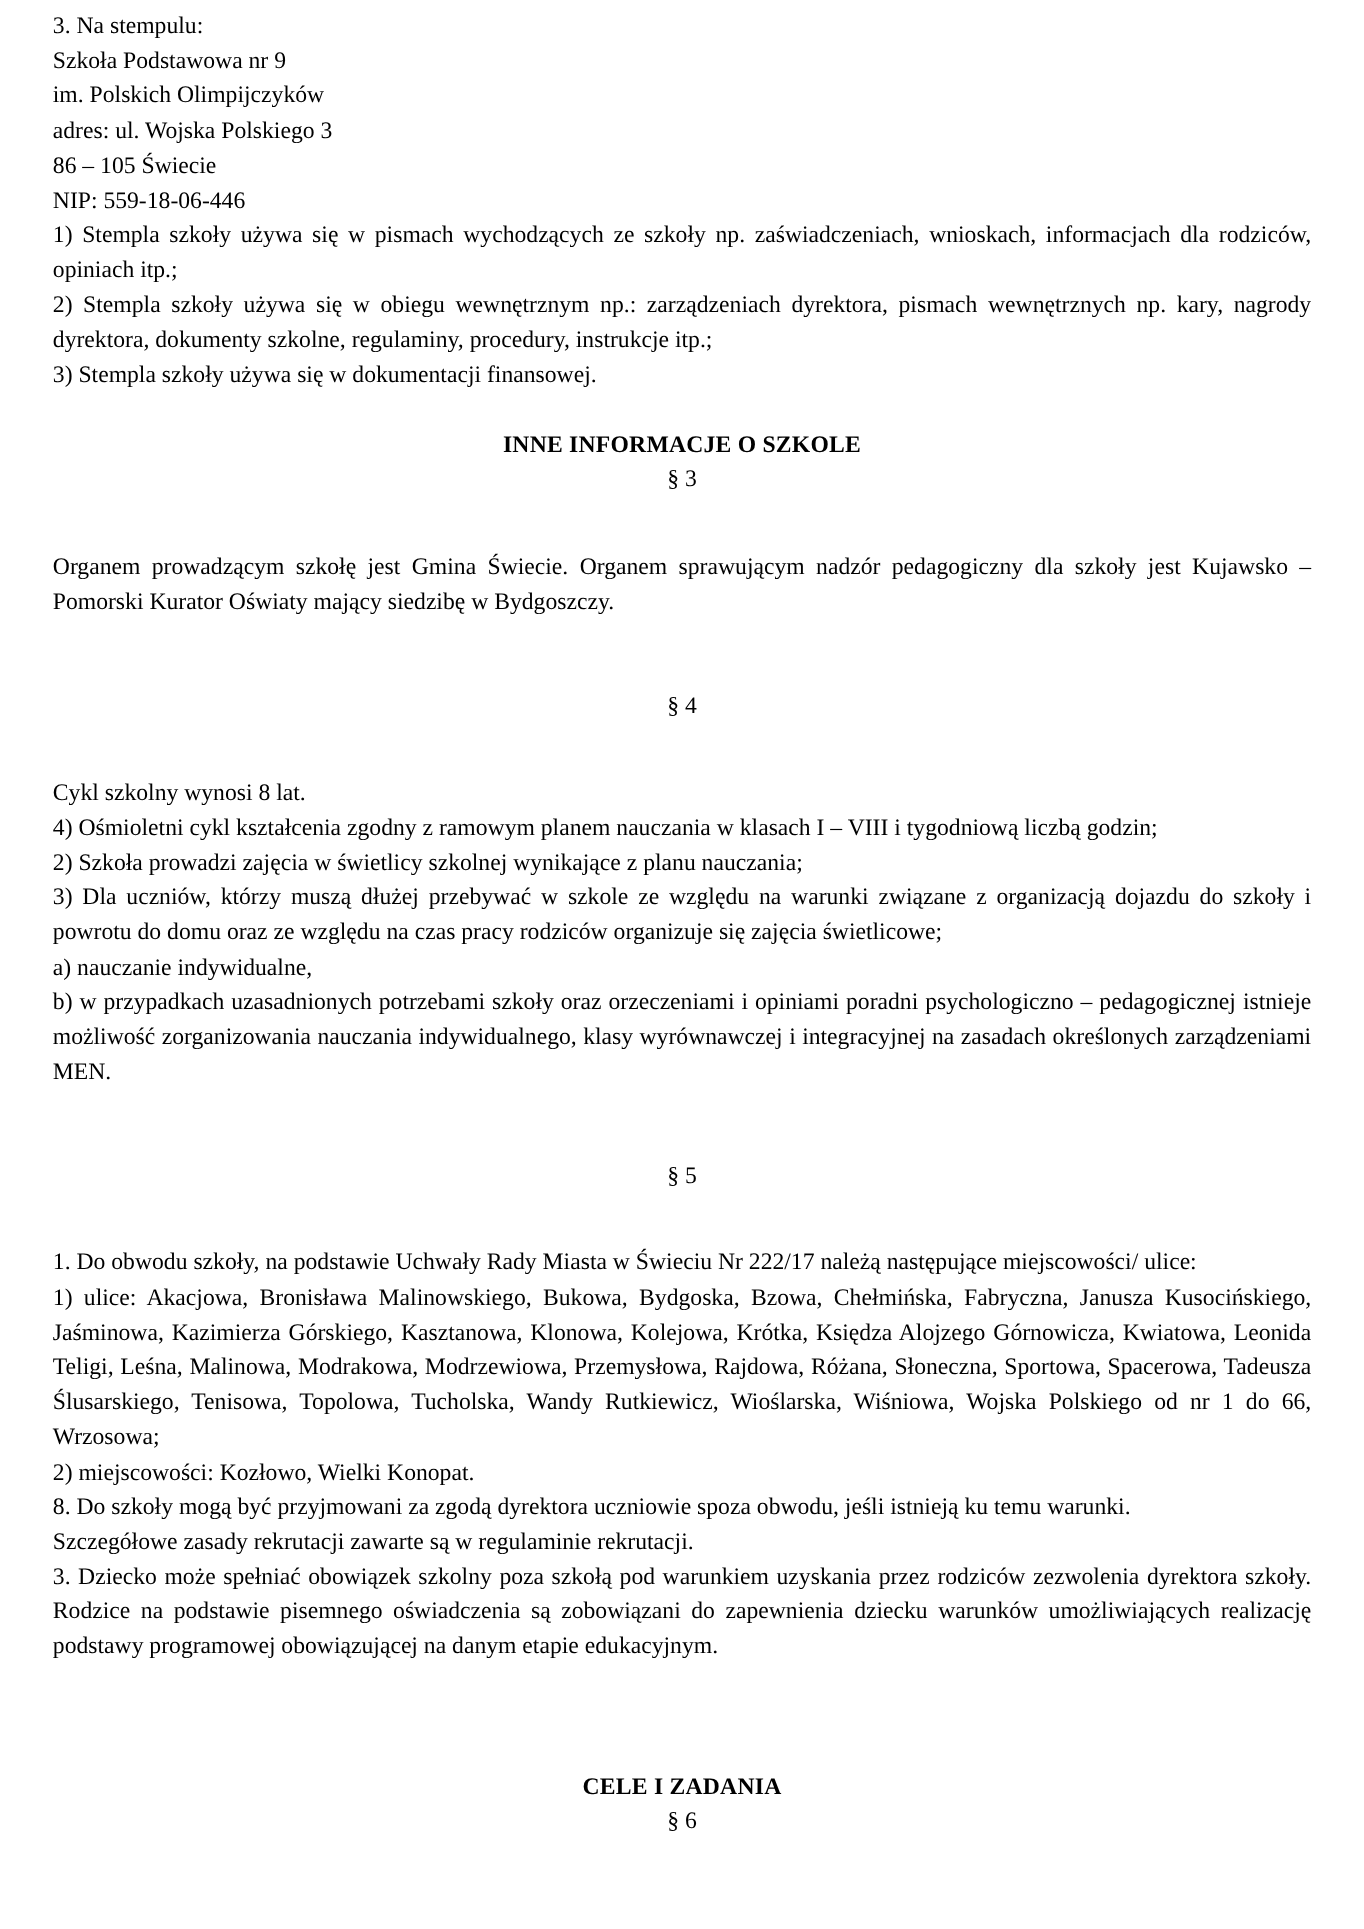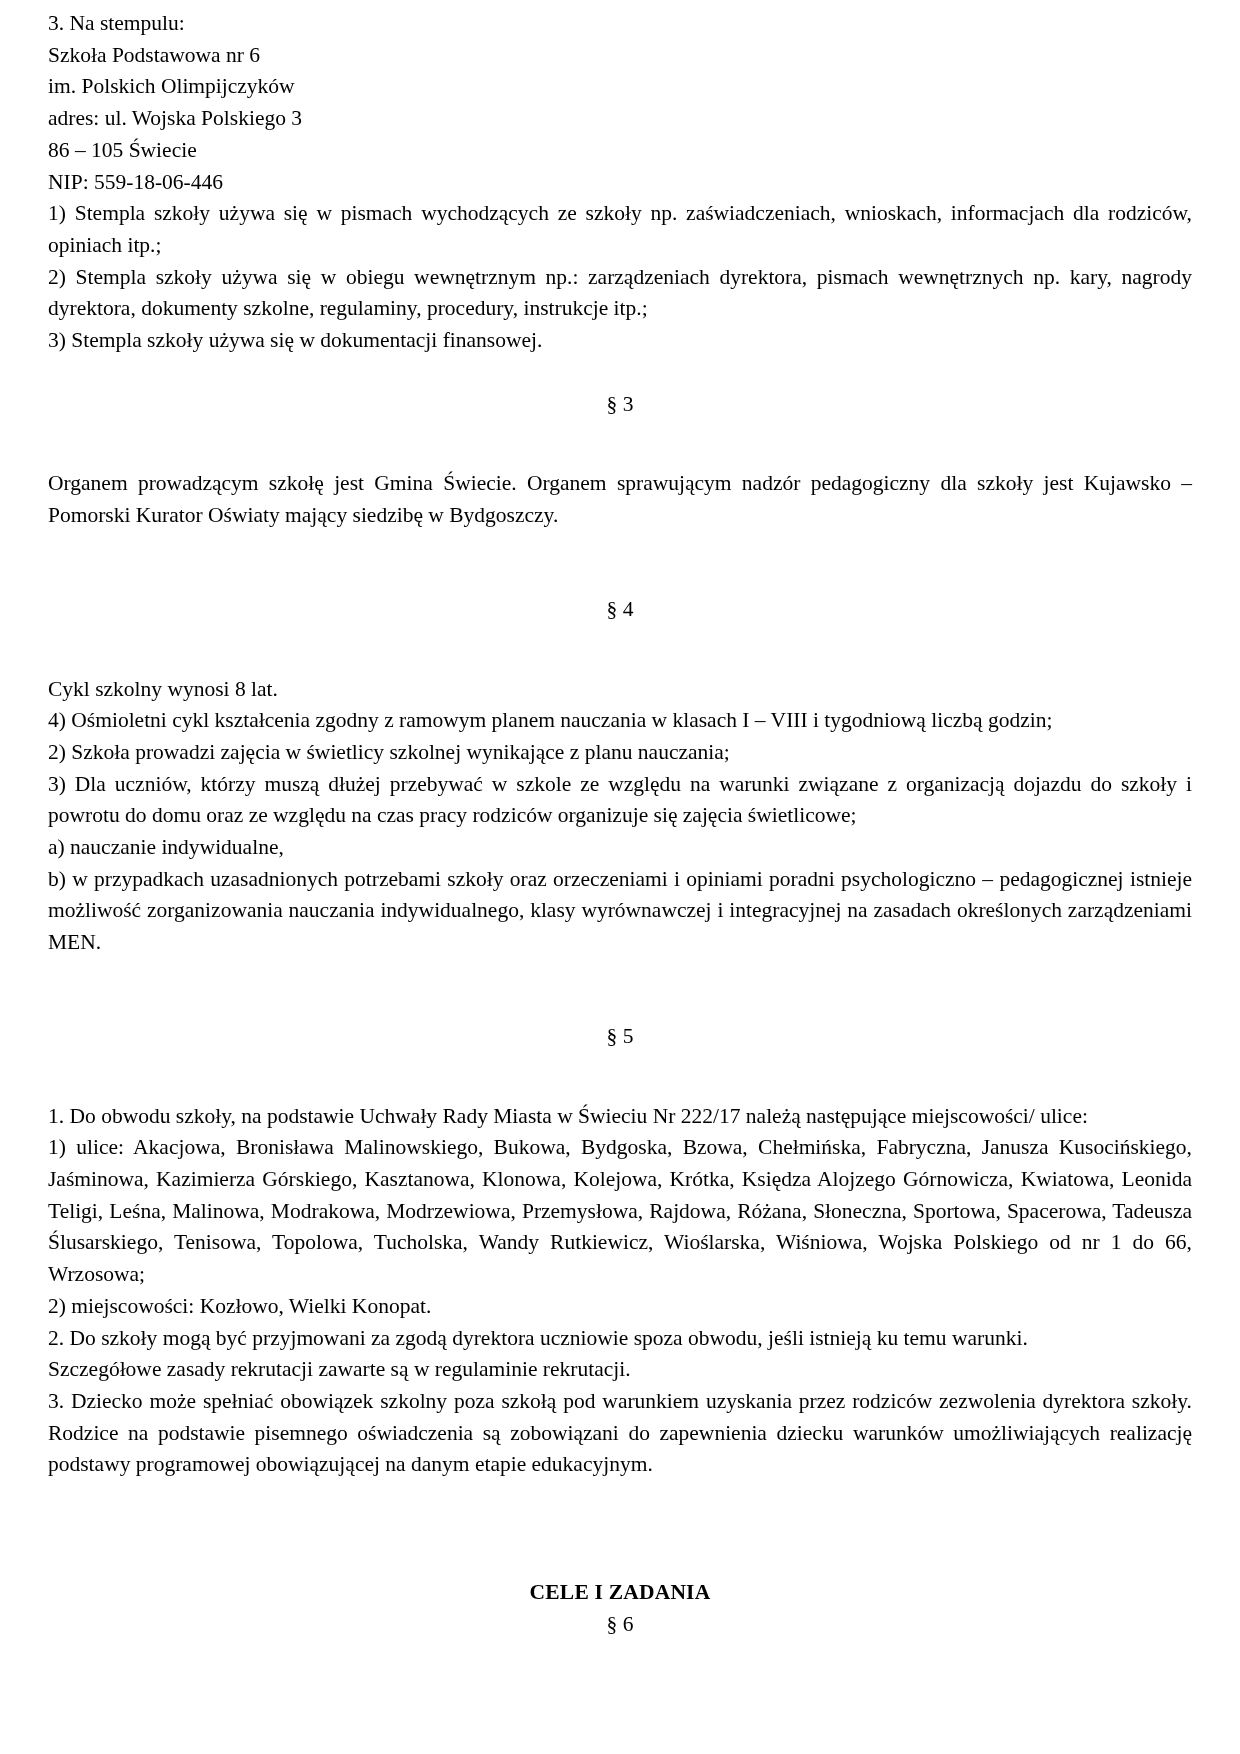--- a/index.html
+++ b/index.html
@@ -53,32 +53,33 @@
   .gap-xl { height: 62px; }
   .gap-xxl { height: 96px; }
 </style>
 </head>
 <body>
 
 <div class="page">
   <div class="doc">
 
     <p class="p-left">3.  Na stempulu:</p>
-    <p class="p-left">Szkoła Podstawowa nr 6</p>
+    <p class="p-left">Szkoła Podstawowa nr 9</p>
     <p class="p-left">im. Polskich Olimpijczyków</p>
     <p class="p-left">adres: ul. Wojska Polskiego 3</p>
     <p class="p-left">86 – 105 Świecie</p>
     <p class="p-left">NIP: 559-18-06-446</p>
 
     <p class="p-just">1) Stempla szkoły używa się w pismach wychodzących ze szkoły np. zaświadczeniach, wnioskach, informacjach dla rodziców, opiniach itp.;</p>
     <p class="p-just">2) Stempla szkoły używa się w obiegu wewnętrznym np.: zarządzeniach dyrektora, pismach wewnętrznych np. kary, nagrody dyrektora, dokumenty szkolne, regulaminy, procedury, instrukcje itp.;</p>
     <p class="p-left">3) Stempla szkoły używa się w dokumentacji finansowej.</p>
 
     <div class="gap-md"></div>
 
+    <p class="heading">INNE INFORMACJE O SZKOLE</p>
     <p class="section-mark">§ 3</p>
 
     <div class="gap-lg"></div>
 
     <p class="p-just">Organem prowadzącym szkołę jest Gmina Świecie. Organem sprawującym nadzór pedagogiczny dla szkoły jest Kujawsko – Pomorski Kurator Oświaty mający siedzibę w Bydgoszczy.</p>
 
     <div class="gap-xl"></div>
 
     <p class="section-mark">§ 4</p>
 
@@ -93,21 +94,21 @@
 
     <div class="gap-xl"></div>
 
     <p class="section-mark">§ 5</p>
 
     <div class="gap-lg"></div>
 
     <p class="p-left">1.  Do obwodu szkoły, na podstawie Uchwały Rady Miasta w Świeciu Nr 222/17 należą następujące miejscowości/ ulice:</p>
     <p class="p-just">1) ulice:  Akacjowa,  Bronisława  Malinowskiego,  Bukowa,  Bydgoska,  Bzowa,  Chełmińska,  Fabryczna,  Janusza Kusocińskiego,  Jaśminowa,  Kazimierza  Górskiego,  Kasztanowa,  Klonowa,  Kolejowa,  Krótka,  Księdza  Alojzego Górnowicza, Kwiatowa, Leonida Teligi, Leśna, Malinowa, Modrakowa, Modrzewiowa, Przemysłowa, Rajdowa, Różana, Słoneczna, Sportowa, Spacerowa, Tadeusza Ślusarskiego,  Tenisowa,  Topolowa, Tucholska, Wandy Rutkiewicz, Wioślarska, Wiśniowa, Wojska Polskiego od nr 1 do 66, Wrzosowa;</p>
     <p class="p-left">2) miejscowości: Kozłowo, Wielki Konopat.</p>
-    <p class="p-just">2. Do szkoły mogą być przyjmowani za zgodą dyrektora uczniowie spoza obwodu, jeśli istnieją ku temu warunki.</p>
+    <p class="p-just">8. Do szkoły mogą być przyjmowani za zgodą dyrektora uczniowie spoza obwodu, jeśli istnieją ku temu warunki.</p>
     <p class="p-left">
       <span>Szczegółowe zasady rekrutacji zawarte są w </span><span class="bold">regulaminie rekrutacji.</span>
     </p>
     <p class="p-just">3. Dziecko może spełniać obowiązek szkolny poza szkołą pod warunkiem uzyskania przez rodziców zezwolenia dyrektora szkoły.  Rodzice  na  podstawie  pisemnego  oświadczenia  są  zobowiązani  do  zapewnienia  dziecku  warunków umożliwiających realizację podstawy programowej obowiązującej na danym etapie edukacyjnym.</p>
 
     <div class="gap-xxl"></div>
 
     <p class="heading">CELE I ZADANIA</p>
     <p class="section-mark">§ 6</p>
 

